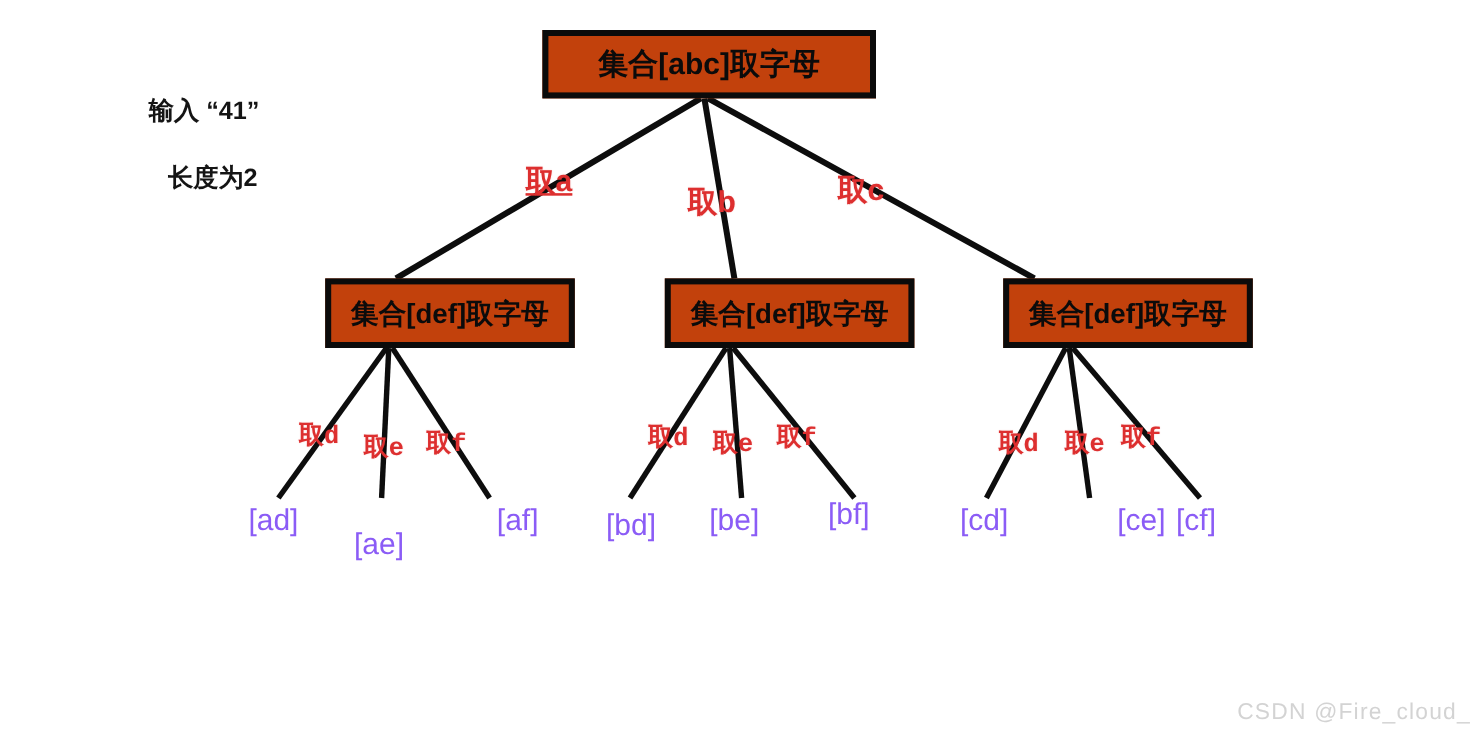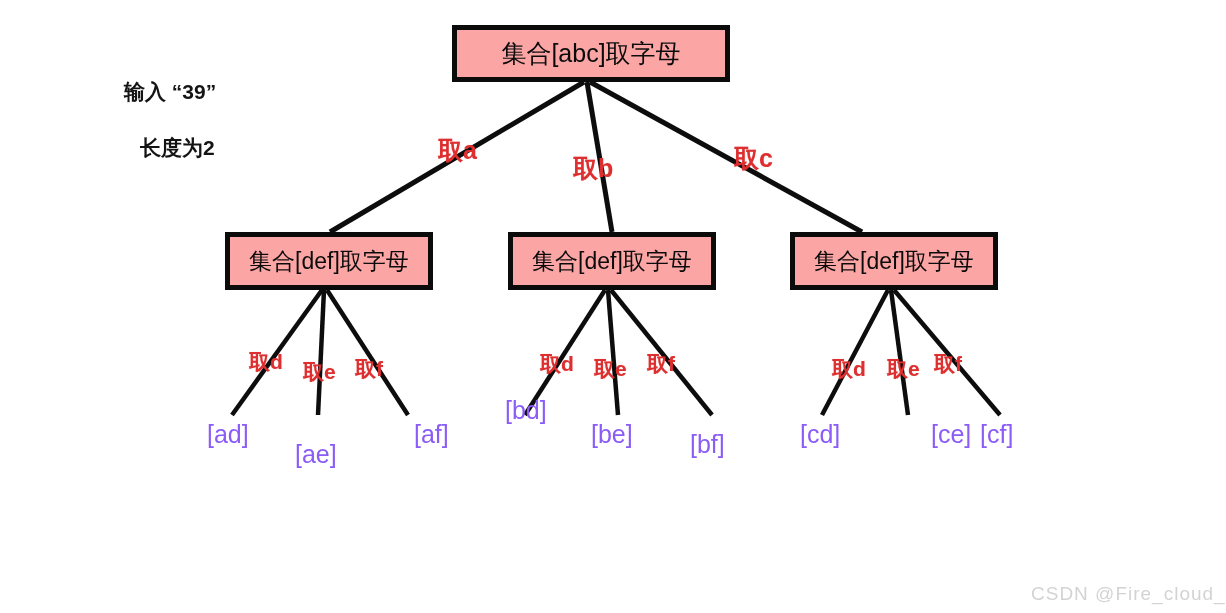--- a/index.html
+++ b/index.html
@@ -28,48 +28,50 @@
     stroke: #0d0d0d;
     stroke-width: 5;
     stroke-linecap: butt;
   }
   .edge-line.thin {
     stroke-width: 4.5;
   }
   .node-box {
     position: absolute;
     box-sizing: border-box;
-    background: #fca5a5;
+    background: #c2410c;
     border: 5px solid #0b0b0b;
     display: flex;
     align-items: center;
     justify-content: center;
     color: #0b0b0b;
-    font-weight: normal;
+    font-weight: bold;
     letter-spacing: 0px;
     white-space: nowrap;
   }
   .node-root {
     font-size: 25px;
   }
   .node-mid {
     font-size: 23px;
+    margin-left: 46px;
   }
   .edge-label {
     position: absolute;
     color: #dd2f2f;
     font-weight: bold;
     white-space: nowrap;
     text-shadow: 0 0 1px rgba(221,47,47,0.35);
   }
   .edge-label.lvl1 {
     font-size: 25px;
   }
   .edge-label.lvl2 {
     font-size: 21px;
+    font-family: Liberation Mono, monospace;
   }
   .leaf-label {
     position: absolute;
     color: #8b5cf6;
     font-weight: normal;
     font-size: 25px;
     white-space: nowrap;
   }
   .note {
     position: absolute;
@@ -112,52 +114,52 @@
 
     <line class="edge-line thin" x1="605" y1="290" x2="525" y2="415"></line>
     <line class="edge-line thin" x1="608" y1="290" x2="618" y2="415"></line>
     <line class="edge-line thin" x1="611" y1="290" x2="712" y2="415"></line>
 
     <line class="edge-line thin" x1="888" y1="290" x2="822" y2="415"></line>
     <line class="edge-line thin" x1="891" y1="290" x2="908" y2="415"></line>
     <line class="edge-line thin" x1="894" y1="290" x2="1000" y2="415"></line>
   </svg>
 
-  <div class="note" style="left:124px; top:78px;">输入 “39”</div>
+  <div class="note" style="left:124px; top:78px;">输入 “41”</div>
   <div class="note" style="left:140px; top:134px;">长度为2</div>
 
   <div class="node-box node-root" style="left:452px; top:25px; width:278px; height:57px;">集合[abc]取字母</div>
 
   <div class="node-box node-mid" style="left:225px; top:232px; width:208px; height:58px;">集合[def]取字母</div>
   <div class="node-box node-mid" style="left:508px; top:232px; width:208px; height:58px;">集合[def]取字母</div>
   <div class="node-box node-mid" style="left:790px; top:232px; width:208px; height:58px;">集合[def]取字母</div>
 
-  <div class="edge-label lvl1" style="left:438px; top:134px;">取a</div>
+  <div class="edge-label lvl1" style="left:438px; top:134px;text-decoration:underline;">取a</div>
   <div class="edge-label lvl1" style="left:573px; top:152px;">取b</div>
-  <div class="edge-label lvl1" style="left:734px; top:142px;">取c</div>
+  <div class="edge-label lvl1" style="left:698px; top:142px;">取c</div>
 
   <div class="edge-label lvl2" style="left:249px; top:348px;">取d</div>
   <div class="edge-label lvl2" style="left:303px; top:358px;">取e</div>
   <div class="edge-label lvl2" style="left:355px; top:355px;">取f</div>
 
   <div class="edge-label lvl2" style="left:540px; top:350px;">取d</div>
   <div class="edge-label lvl2" style="left:594px; top:355px;">取e</div>
   <div class="edge-label lvl2" style="left:647px; top:350px;">取f</div>
 
   <div class="edge-label lvl2" style="left:832px; top:355px;">取d</div>
   <div class="edge-label lvl2" style="left:887px; top:355px;">取e</div>
   <div class="edge-label lvl2" style="left:934px; top:350px;">取f</div>
 
   <div class="leaf-label" style="left:207px; top:420px;">[ad]</div>
   <div class="leaf-label" style="left:295px; top:420px;margin-top:20px;">[ae]</div>
   <div class="leaf-label" style="left:386px; top:420px;margin-left:28px;">[af]</div>
 
-  <div class="leaf-label" style="left:505px; top:396px;">[bd]</div>
+  <div class="leaf-label" style="left:505px; top:424px;">[bd]</div>
   <div class="leaf-label" style="left:591px; top:420px;">[be]</div>
-  <div class="leaf-label" style="left:690px; top:430px;">[bf]</div>
+  <div class="leaf-label" style="left:690px; top:415px;">[bf]</div>
 
   <div class="leaf-label" style="left:800px; top:420px;">[cd]</div>
   <div class="leaf-label" style="left:887px; top:420px;margin-left:44px;">[ce]</div>
   <div class="leaf-label" style="left:980px; top:420px;">[cf]</div>
 
   <div class="watermark watermark-csdn" style="left:1031px; top:583px;">CSDN @Fire_cloud_1</div>
 
 </div>
 
 </body></html>

